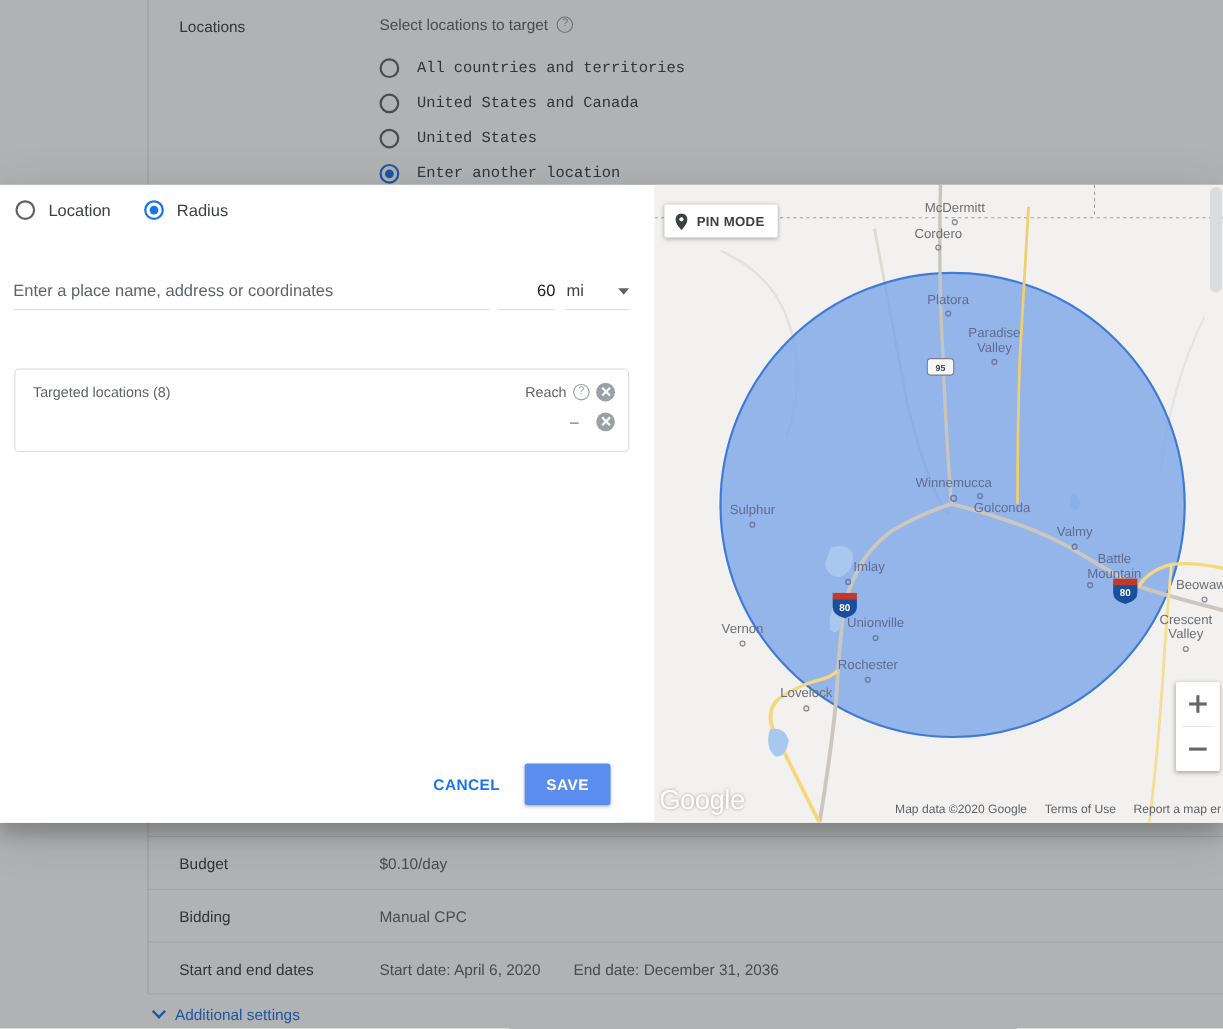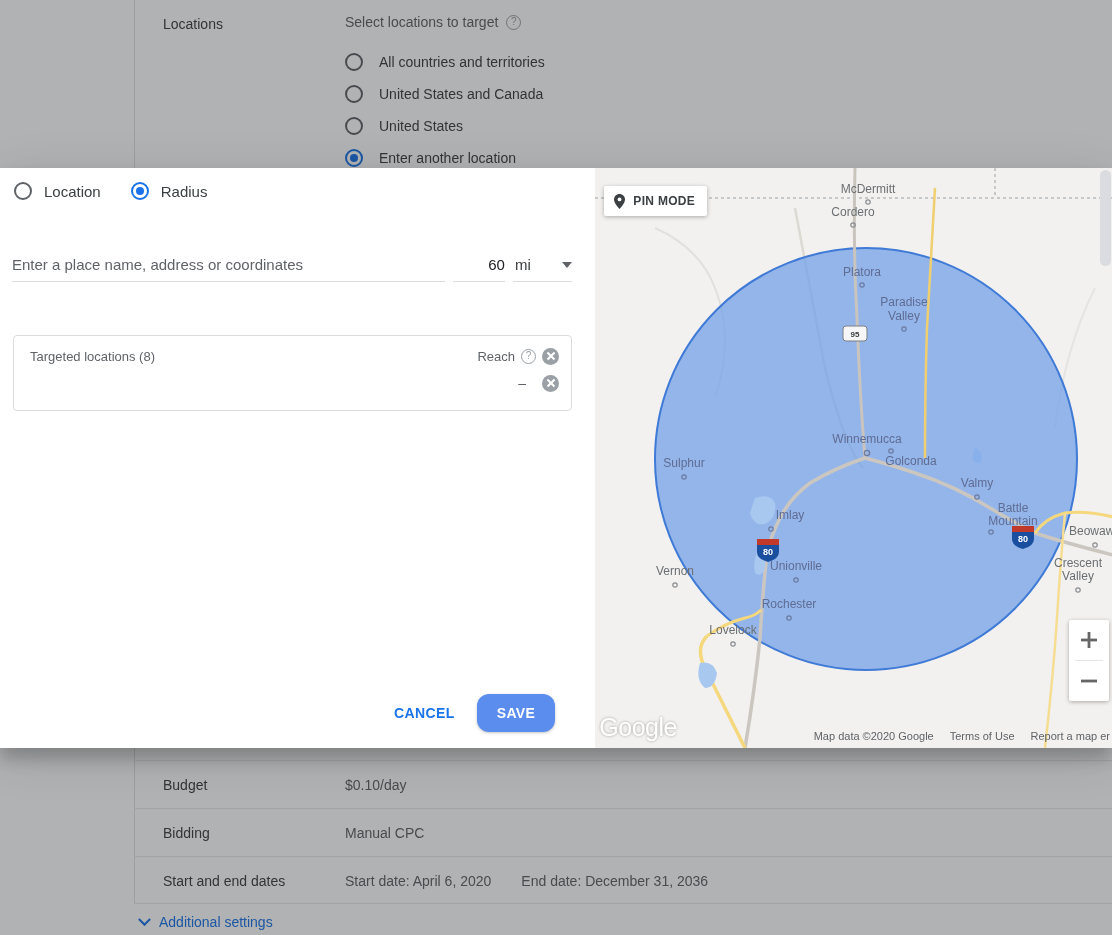--- a/index.html
+++ b/index.html
@@ -17,21 +17,21 @@
     position: absolute; left: 134px; top: 0; width: 978px; height: 903px;
     background: #ffffff; border-left: 1px solid #e0e0e0;
   }
 
   .settings-row { position: absolute; left: 0; width: 978px; display: flex; align-items: flex-start; }
   .srow-label {
     width: 210px; padding-left: 28px; font-size: 14px; color: #3c4043; line-height: 20px;
   }
   .srow-value { font-size: 14px; color: #5f6368; line-height: 20px; }
 
-  .radio-list { margin-top: 16px; }
+  .radio-list { margin-top: 16px; font-family: Liberation Mono, monospace; }
   .radio-item { display: flex; align-items: center; height: 32px; }
   .radio-outer {
     width: 18px; height: 18px; border-radius: 50%;
     border: 2px solid #5f6368; background: transparent;
     display: inline-block; position: relative; flex: none;
   }
   .radio-outer.checked { border-color: #1a73e8; }
   .radio-outer.checked::after {
     content: ""; position: absolute; left: 3px; top: 3px;
     width: 8px; height: 8px; border-radius: 50%; background: #1a73e8;
@@ -118,21 +118,21 @@
 
   .dlg-actions { position: absolute; right: 12px; bottom: 16px; display: flex; align-items: center; gap: 6px; }
   .btn-cancel {
     background: transparent; border: none; color: #1a73e8;
     font-family: "Liberation Sans", sans-serif; font-size: 14px; font-weight: bold;
     letter-spacing: .4px; padding: 10px 16px; cursor: pointer; border-radius: 4px;
   }
   .btn-save {
     background: #5b8def; border: none; color: #ffffff;
     font-family: "Liberation Sans", sans-serif; font-size: 14px; font-weight: bold;
-    letter-spacing: .4px; padding: 11px 20px; cursor: pointer; border-radius: 12px;
+    letter-spacing: .4px; padding: 11px 20px; cursor: pointer; border-radius: 3px;
     box-shadow: 0 1px 3px rgba(60,64,67,.3);
   }
 
   
   .dlg-map { position: relative; width: 530px; height: 580px; background: #f1f0ee; overflow: hidden; }
   .map-svg { position: absolute; inset: 0; width: 530px; height: 580px; }
 
   .pin-mode-btn {
     position: absolute; left: 9px; top: 18px; height: 30px;
     background: #fff; box-shadow: 0 1px 4px rgba(0,0,0,.3); border-radius: 2px;

